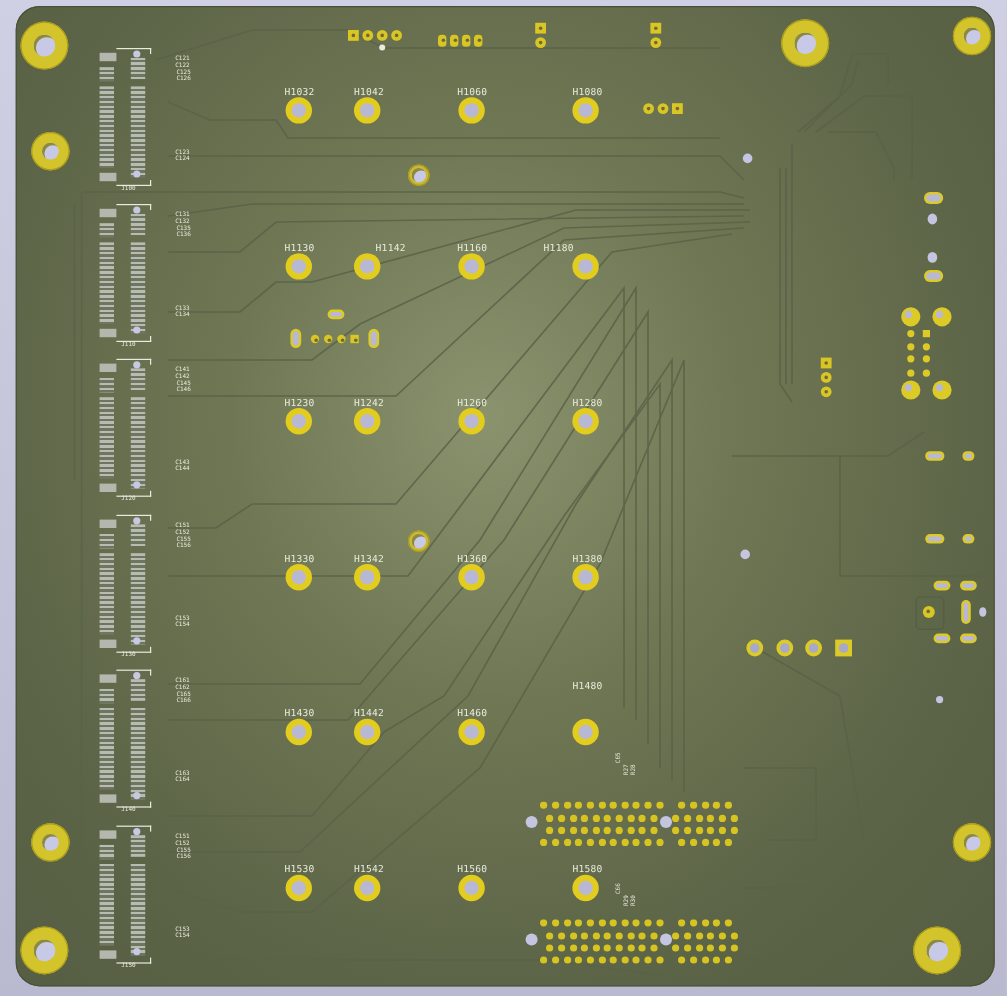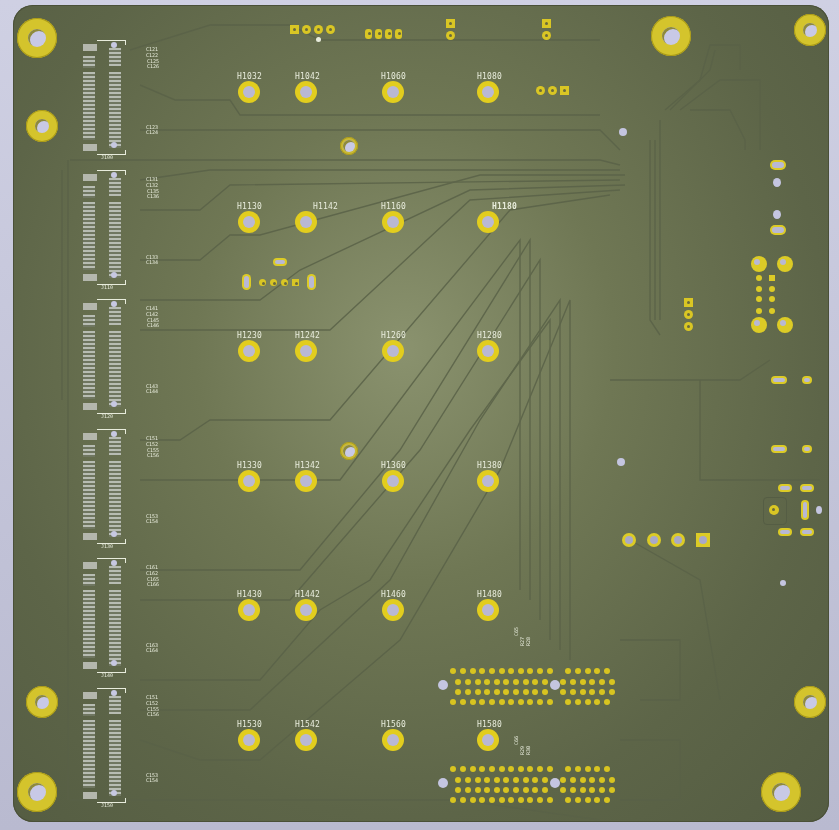--- a/index.html
+++ b/index.html
@@ -123,21 +123,21 @@
     <div class="pad" style="left:382px;top:81px;"></div>
     <span class="hlabel" style="left:477px;top:73px;">H1080</span>
     <div class="pad" style="left:477px;top:81px;"></div>
 
     <span class="hlabel" style="left:237px;top:203px;">H1130</span>
     <div class="pad" style="left:238px;top:211px;"></div>
     <span class="hlabel" style="left:313px;top:203px;">H1142</span>
     <div class="pad" style="left:295px;top:211px;"></div>
     <span class="hlabel" style="left:381px;top:203px;">H1160</span>
     <div class="pad" style="left:382px;top:211px;"></div>
-    <span class="hlabel" style="left:492px;top:203px;font-weight:bold;">H1180</span>
+    <span class="hlabel" style="left:453px;top:203px;">H1180</span>
     <div class="pad" style="left:477px;top:211px;"></div>
 
     <span class="hlabel" style="left:237px;top:332px;">H1230</span>
     <div class="pad" style="left:238px;top:340px;"></div>
     <span class="hlabel" style="left:295px;top:332px;">H1242</span>
     <div class="pad" style="left:295px;top:340px;"></div>
     <span class="hlabel" style="left:381px;top:332px;">H1260</span>
     <div class="pad" style="left:382px;top:340px;"></div>
     <span class="hlabel" style="left:477px;top:332px;">H1280</span>
     <div class="pad" style="left:477px;top:340px;"></div>
@@ -150,21 +150,21 @@
     <div class="pad" style="left:382px;top:470px;"></div>
     <span class="hlabel" style="left:477px;top:462px;">H1380</span>
     <div class="pad" style="left:477px;top:470px;"></div>
 
     <span class="hlabel" style="left:237px;top:591px;">H1430</span>
     <div class="pad" style="left:238px;top:599px;"></div>
     <span class="hlabel" style="left:295px;top:591px;">H1442</span>
     <div class="pad" style="left:295px;top:599px;"></div>
     <span class="hlabel" style="left:381px;top:591px;">H1460</span>
     <div class="pad" style="left:382px;top:599px;"></div>
-    <span class="hlabel" style="left:477px;top:591px;">H1480</span>
+    <span class="hlabel" style="left:477px;top:568px;">H1480</span>
     <div class="pad" style="left:477px;top:599px;"></div>
 
     <span class="hlabel" style="left:237px;top:721px;">H1530</span>
     <div class="pad" style="left:238px;top:729px;"></div>
     <span class="hlabel" style="left:295px;top:721px;">H1542</span>
     <div class="pad" style="left:295px;top:729px;"></div>
     <span class="hlabel" style="left:381px;top:721px;">H1560</span>
     <div class="pad" style="left:382px;top:729px;"></div>
     <span class="hlabel" style="left:477px;top:721px;">H1580</span>
     <div class="pad" style="left:477px;top:729px;"></div>

